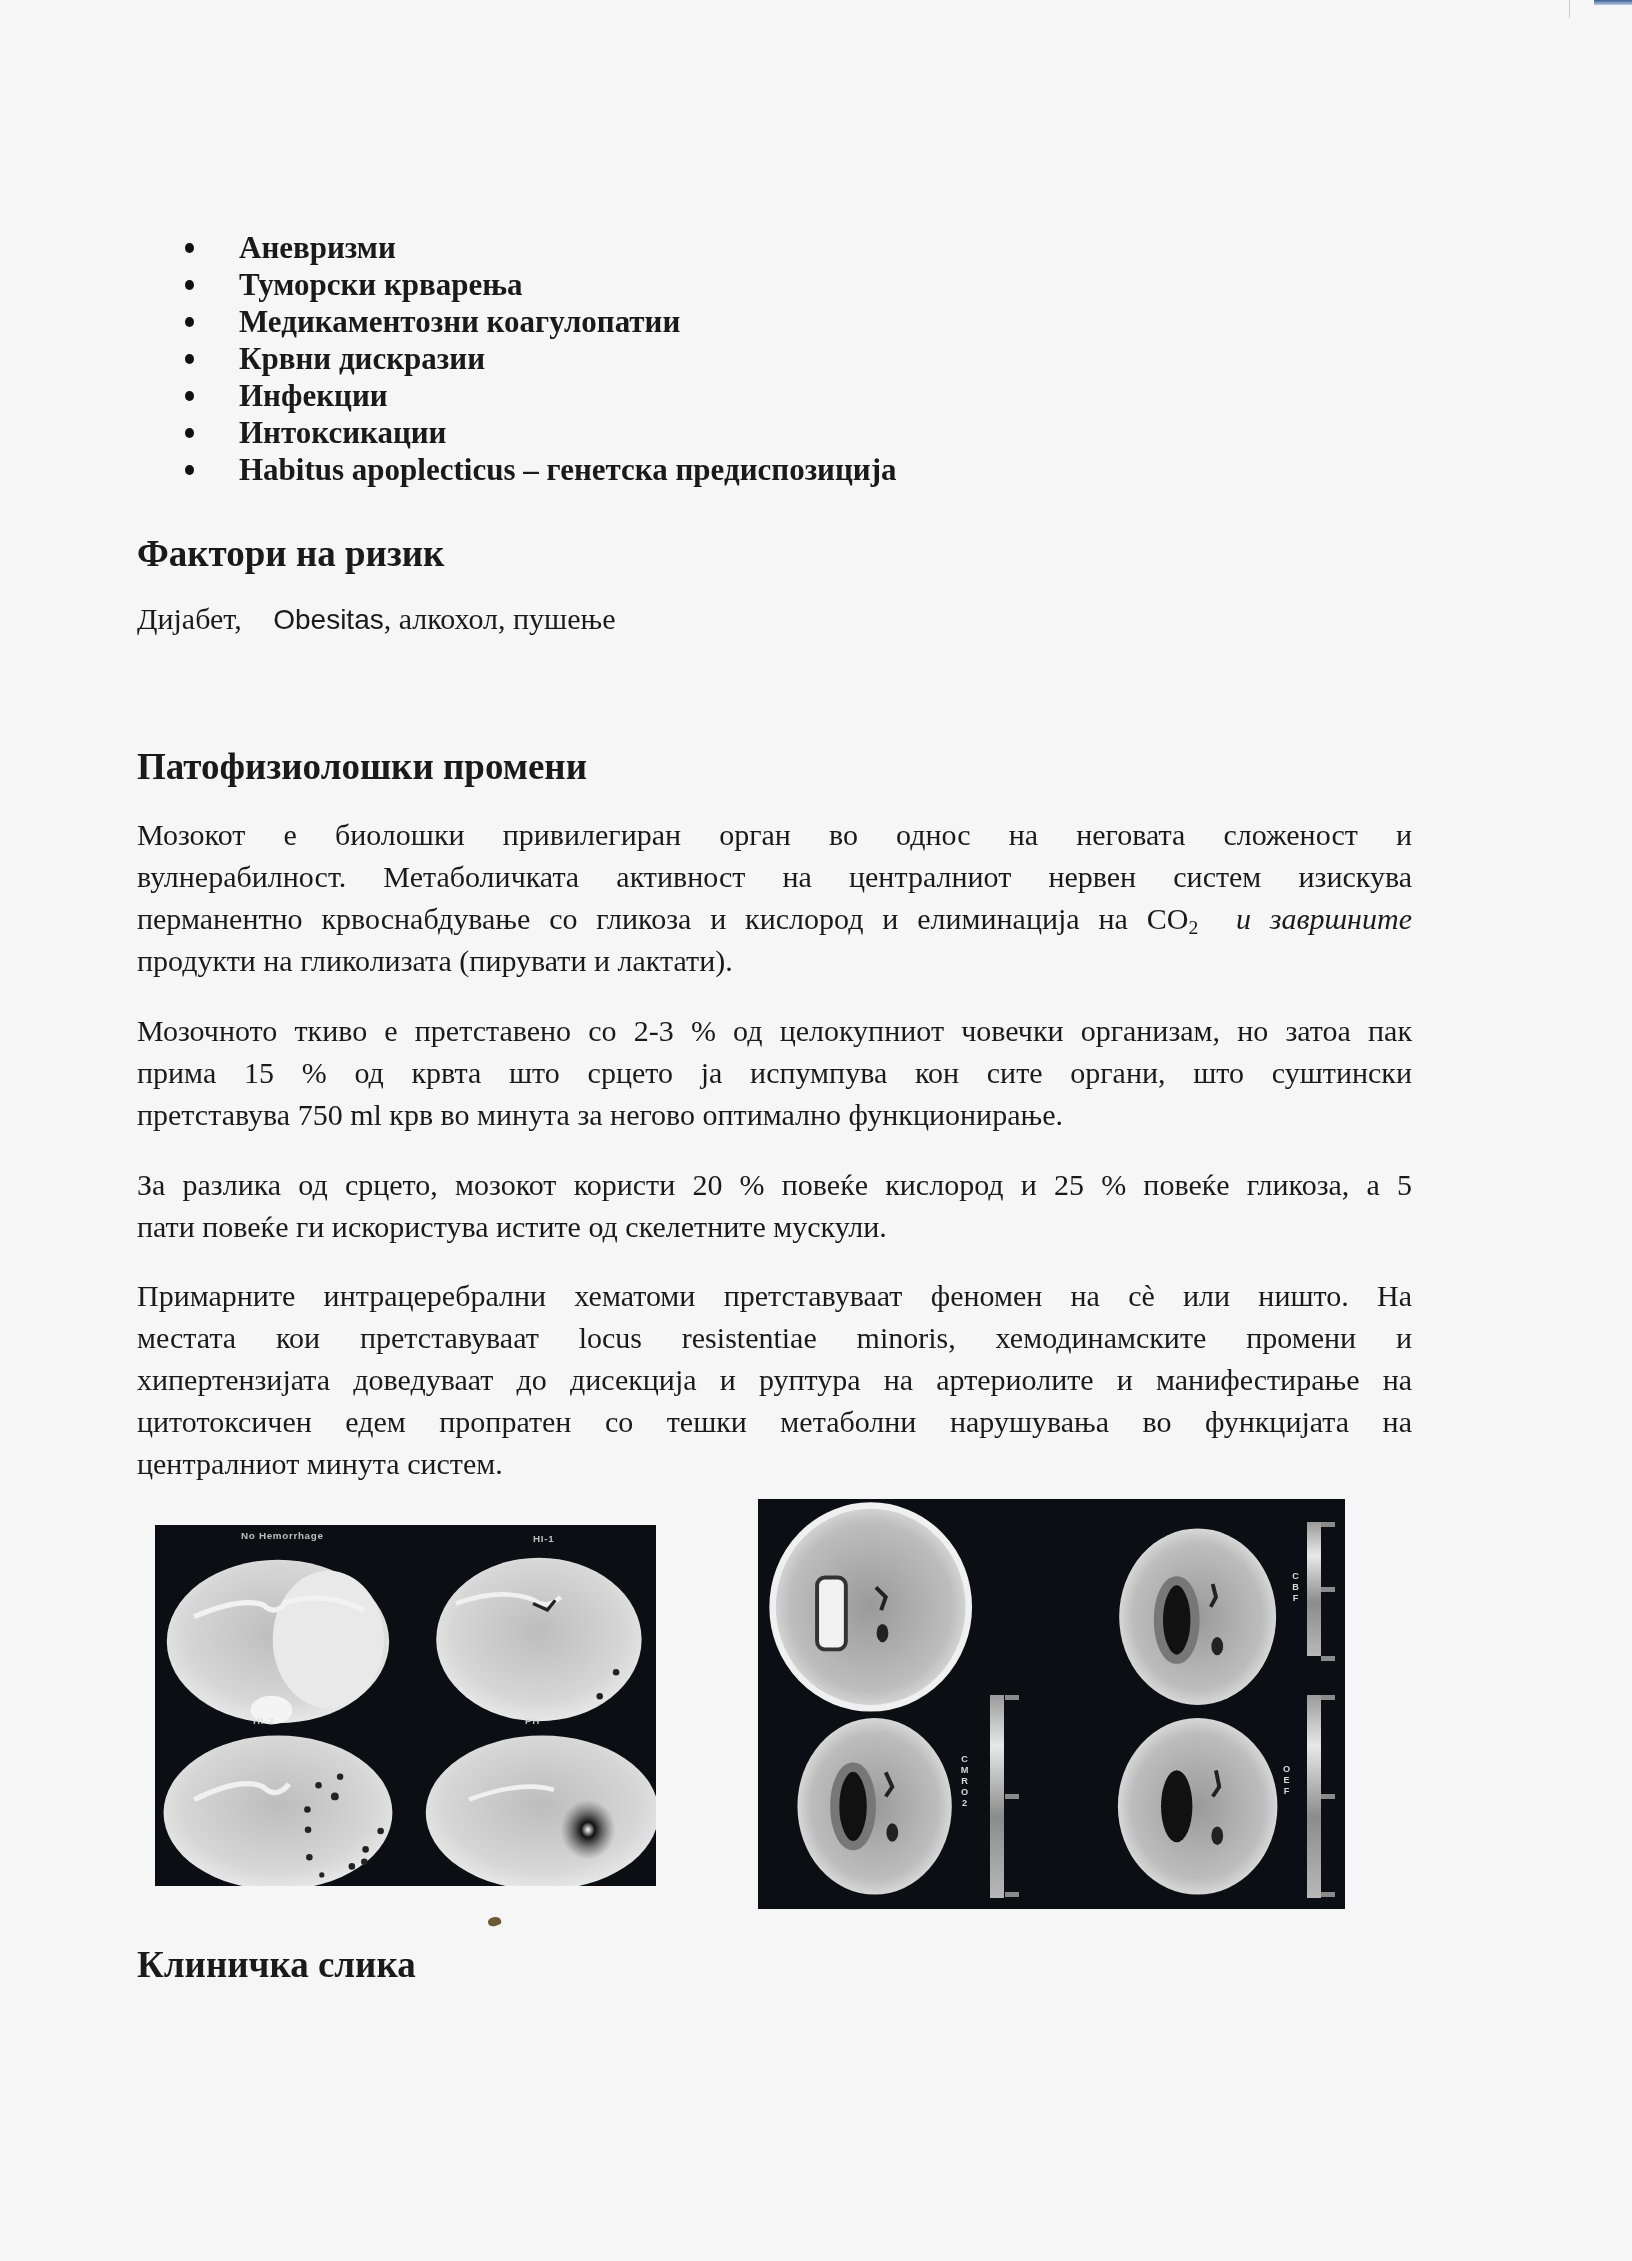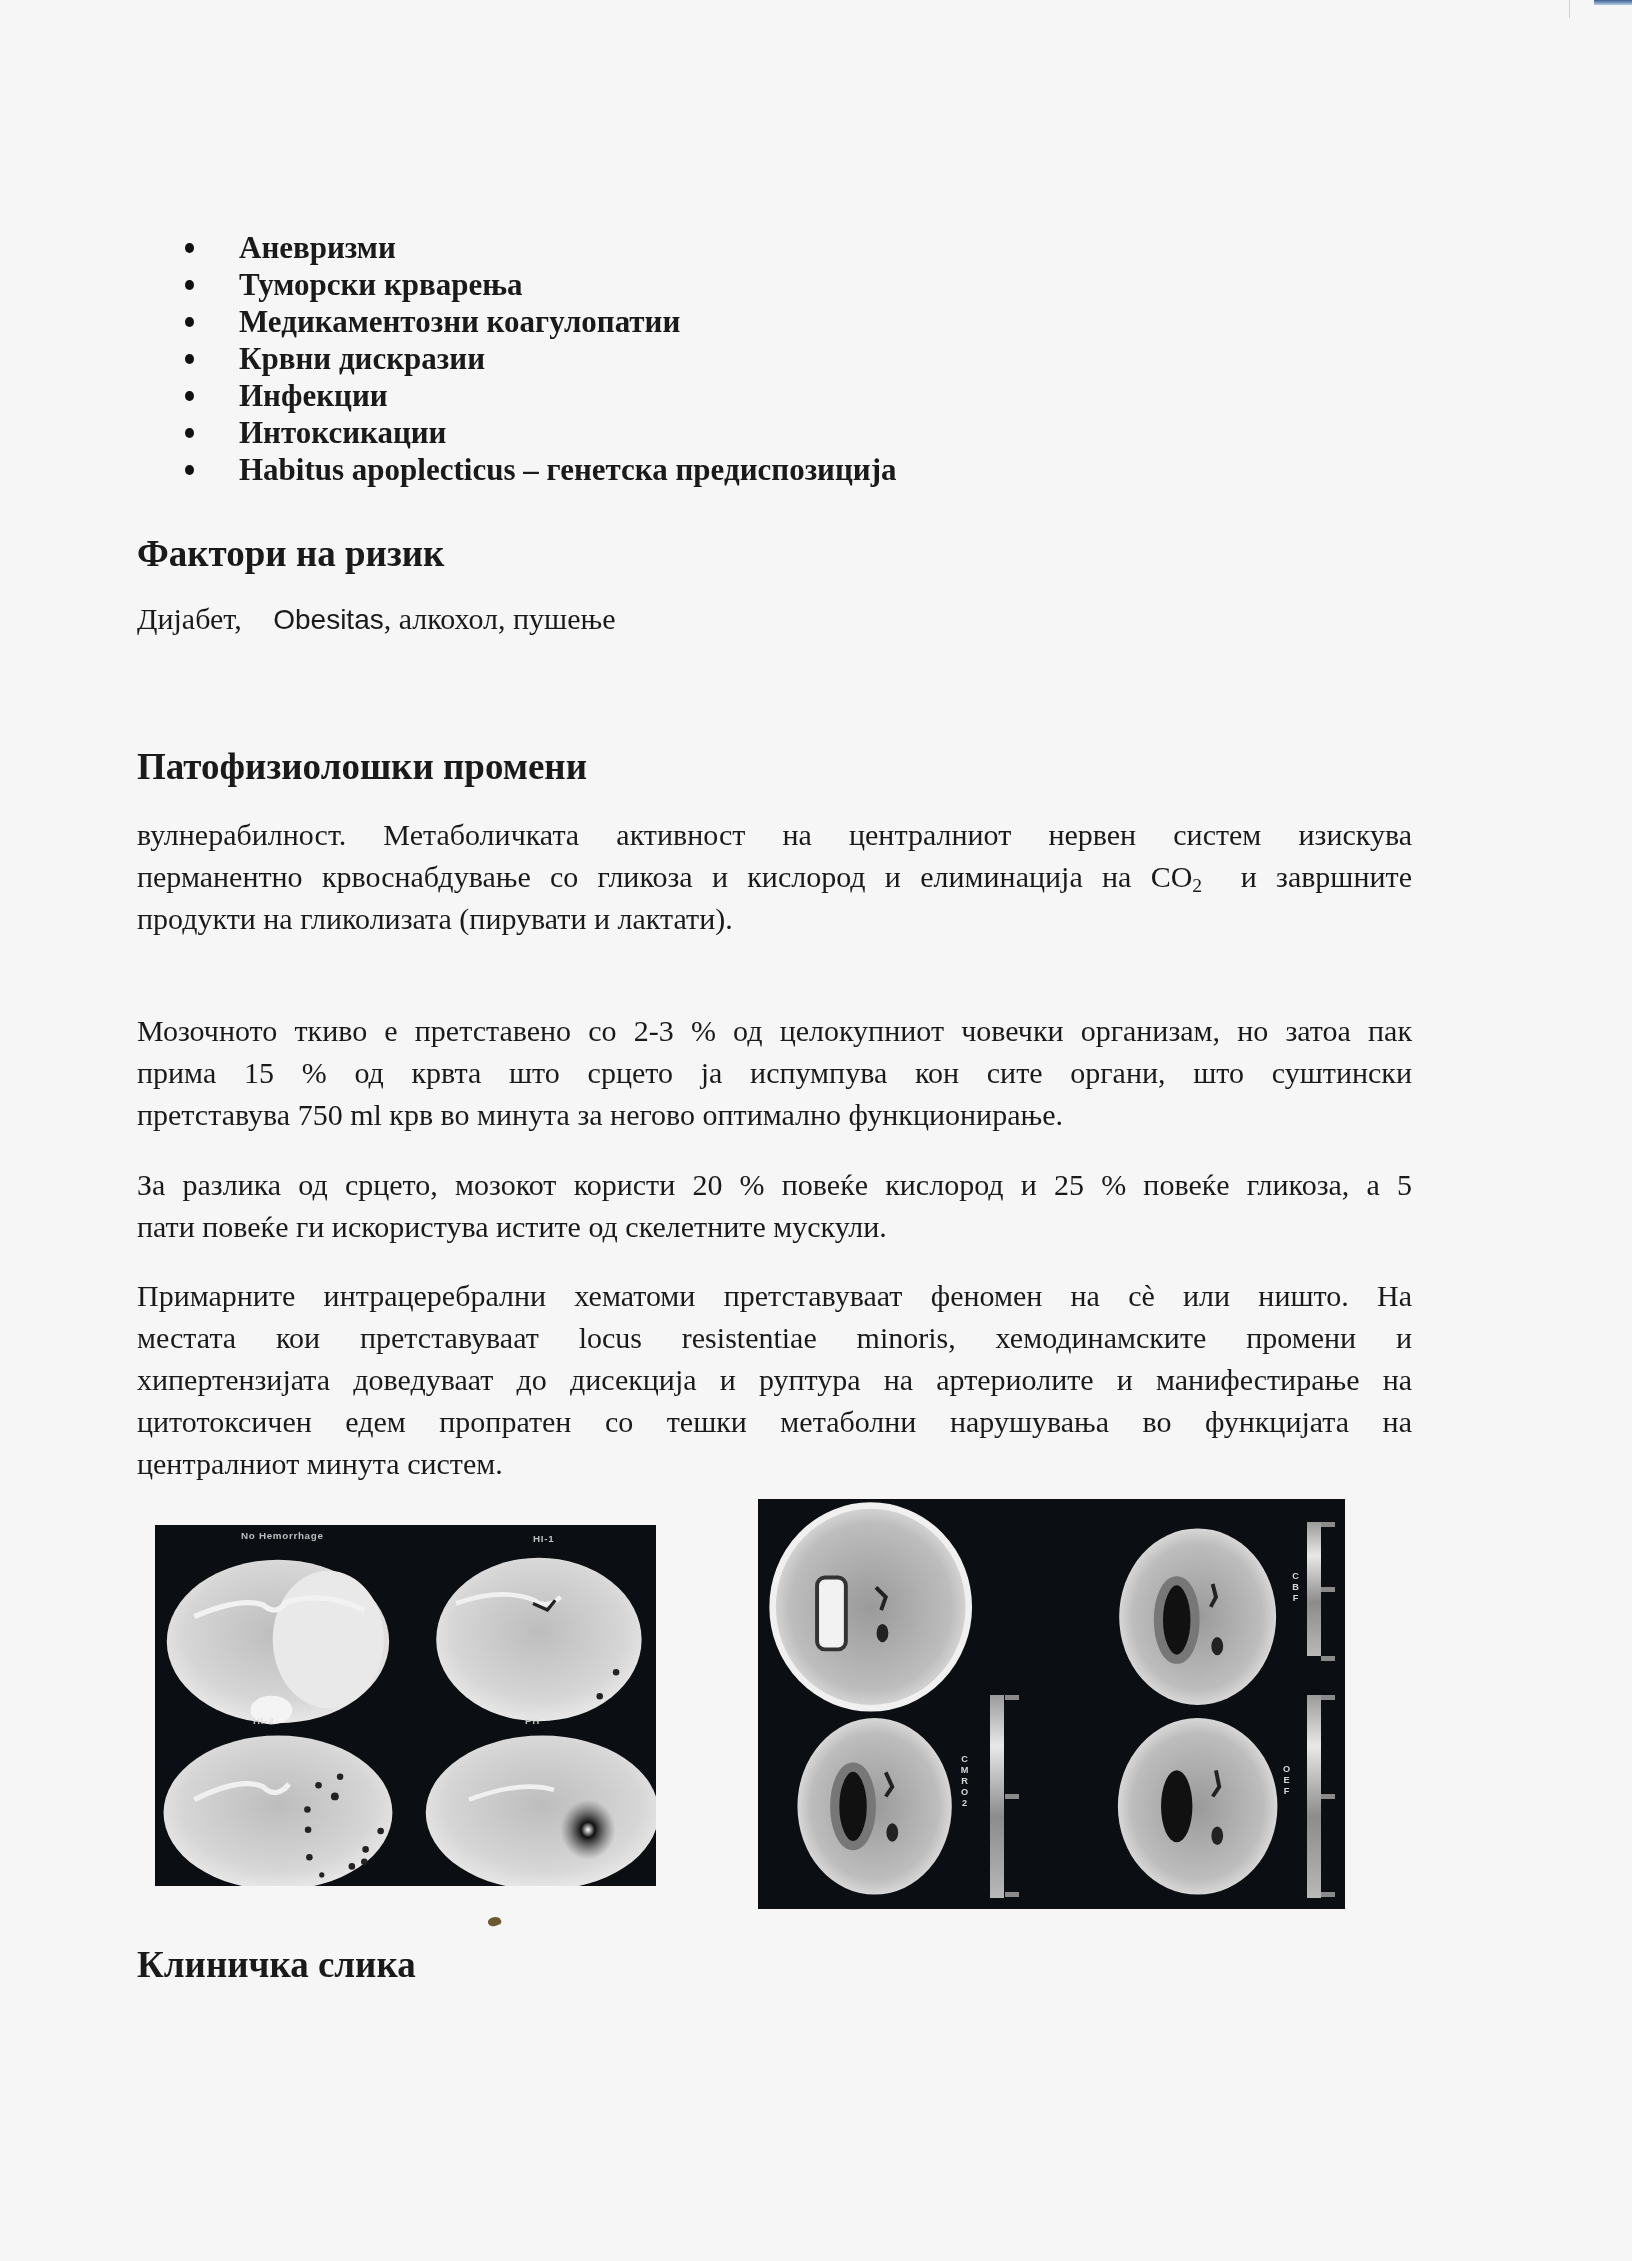--- a/index.html
+++ b/index.html
@@ -67,22 +67,23 @@
   <li><span class="dot"></span><span>Интоксикации</span></li>
   <li><span class="dot"></span><span>Habitus apoplecticus – генетска предиспозиција</span></li>
 </ul>
 
 <div class="heading abs" style="top:532px;">Фактори на ризик</div>
 <div class="plain abs" style="top:602px;"><span>Дијабет, </span><span class="sans">Obesitas</span><span>, алкохол, пушење</span></div>
 
 <div class="heading abs" style="top:745px;">Патофизиолошки промени</div>
 
 <div class="para abs" style="top:814px;">
+  <span class="line">Мозокот е биолошки привилегиран орган во однос на неговата сложеност и</span>
   <span class="line">вулнерабилност. Метаболичката активност на централниот нервен систем изискува</span>
-  <span class="line"><span>перманентно крвоснабдување со гликоза и кислород и елиминација на CO</span><sub>2</sub><span style="white-space:pre;">  и завршните</span></span>
+  <span class="line"><span>перманентно крвоснабдување со гликоза и кислород и елиминација на CO</span><sub>2</sub><span style="white-space:pre;font-style:italic;">  и завршните</span></span>
   <span class="line last">продукти на гликолизата (пирувати и лактати).</span>
 </div>
 
 <div class="para abs" style="top:1010px;">
   <span class="line">Мозочното ткиво е претставено со 2-3 % од целокупниот човечки организам, но затоа пак</span>
   <span class="line">прима 15 % од крвта што срцето ја испумпува кон сите органи, што суштински</span>
   <span class="line last">претставува 750 ml крв во минута за негово оптимално функционирање.</span>
 </div>
 
 <div class="para abs" style="top:1164px;">

